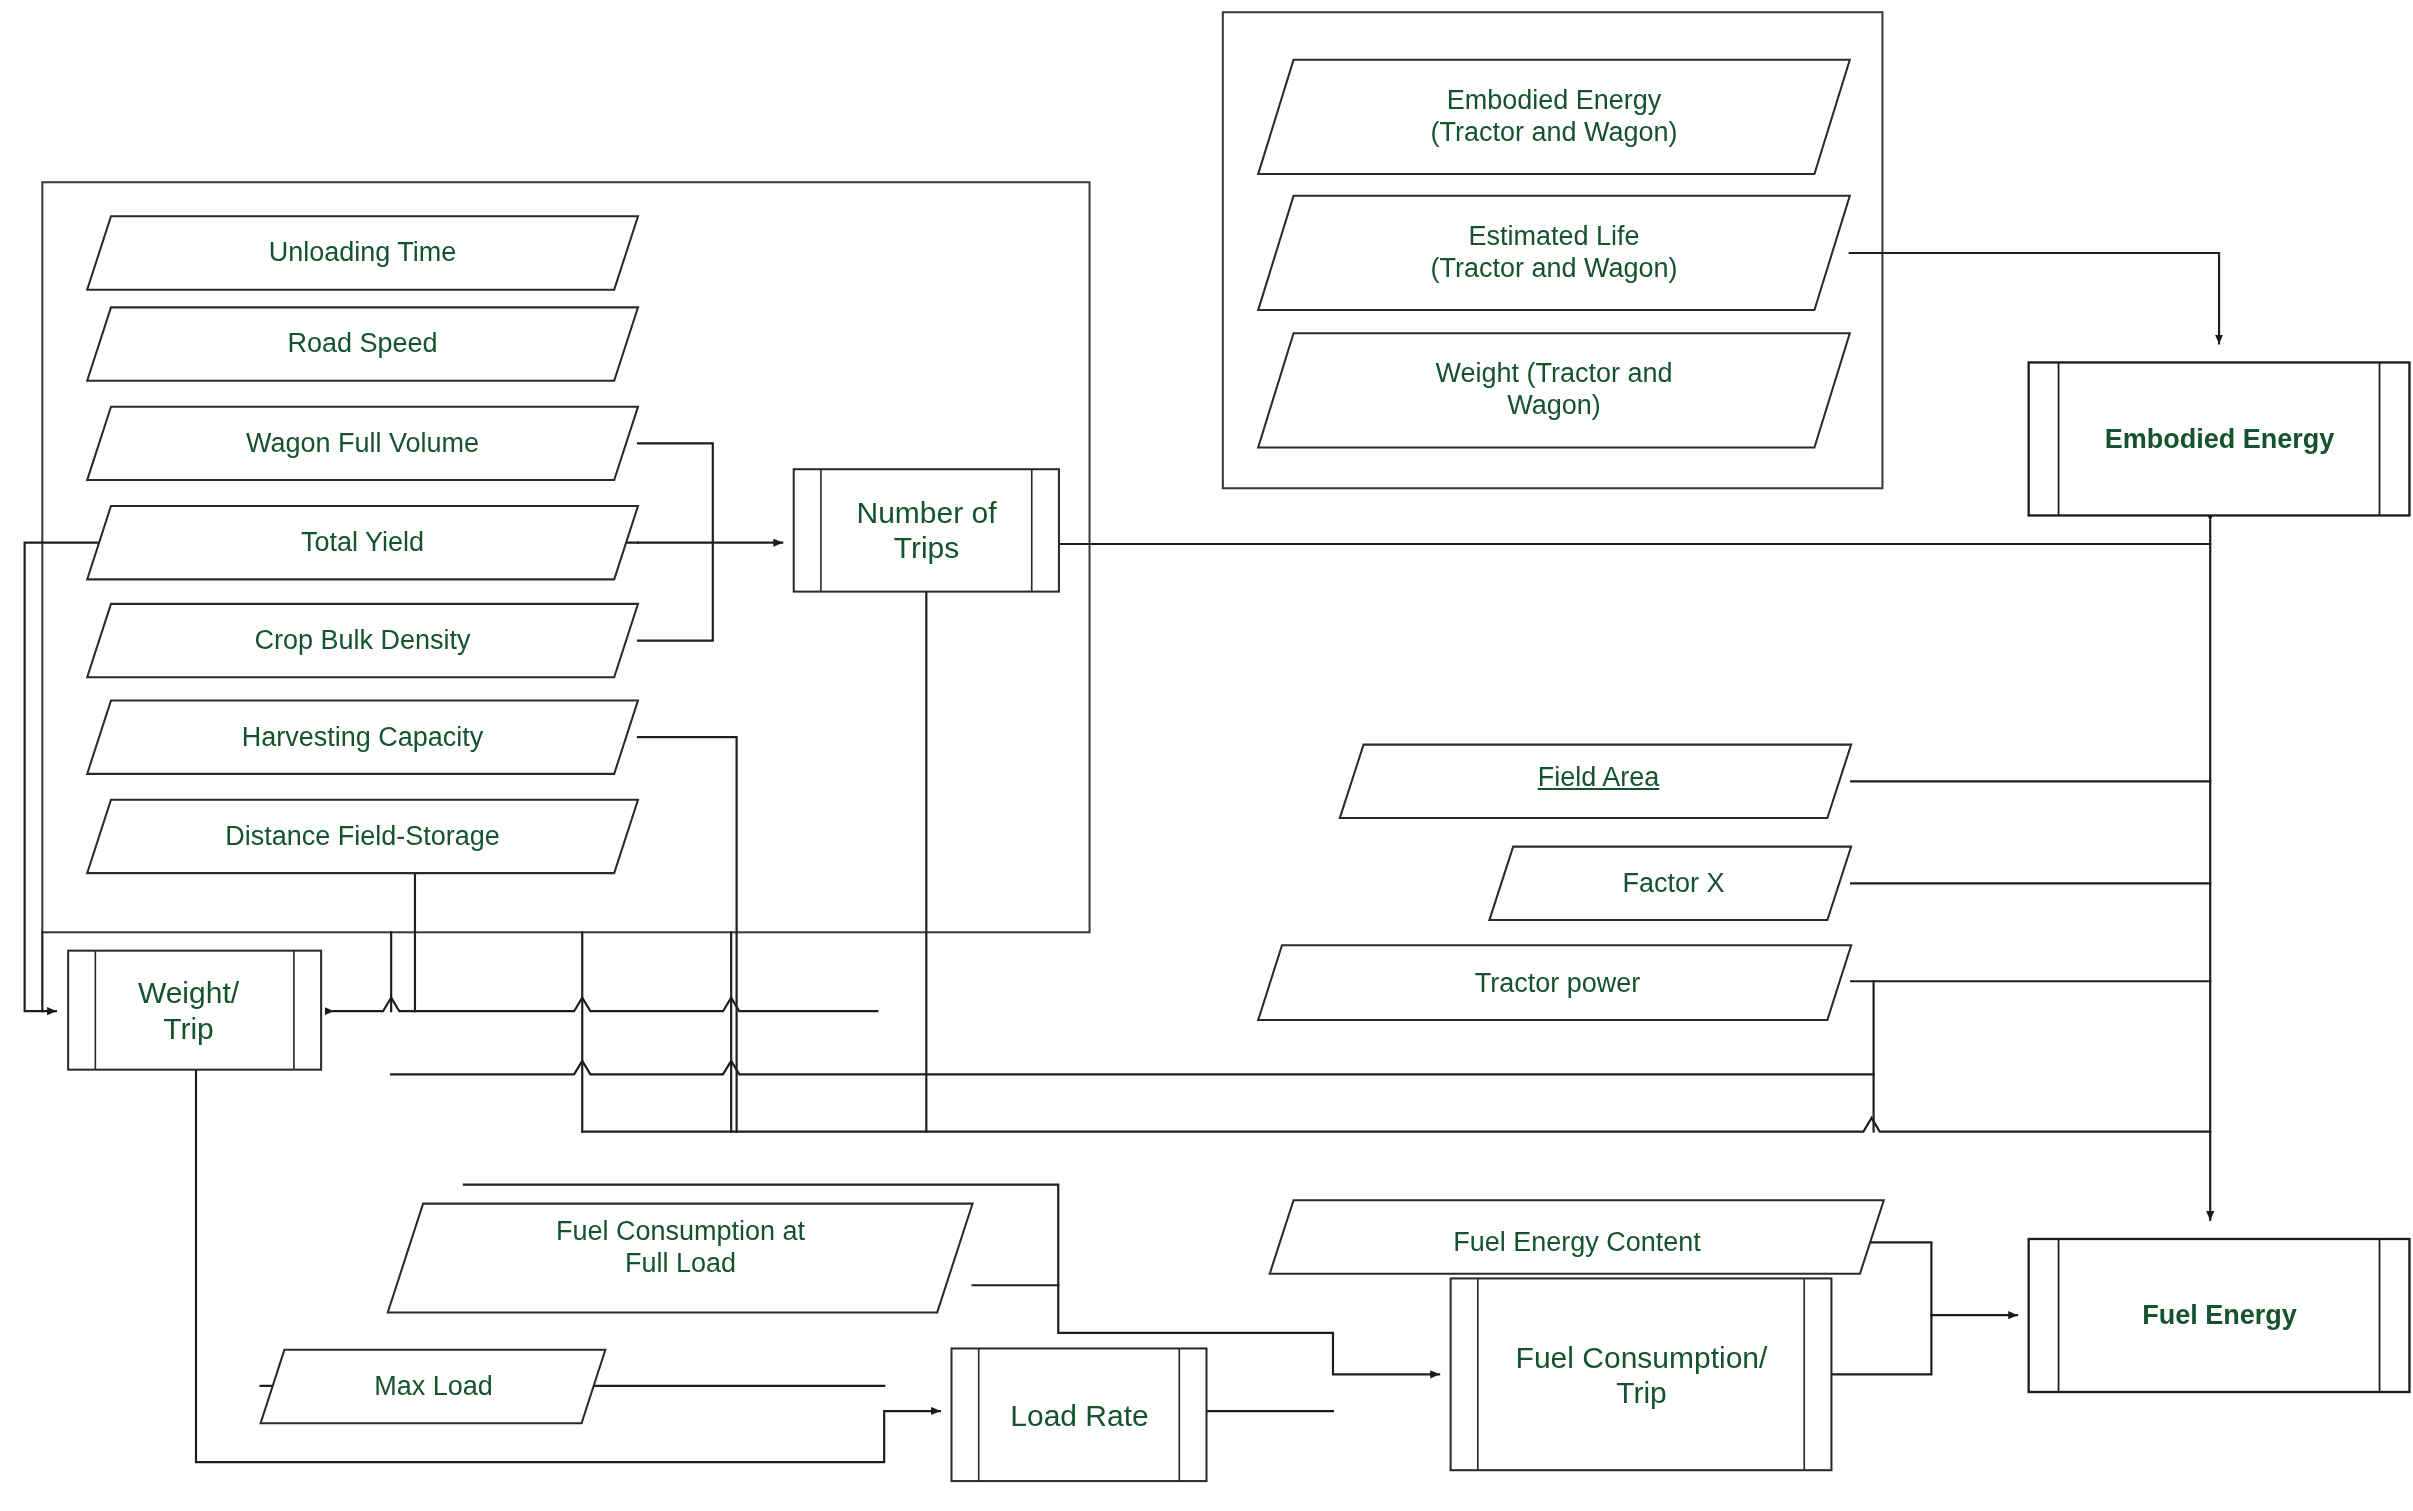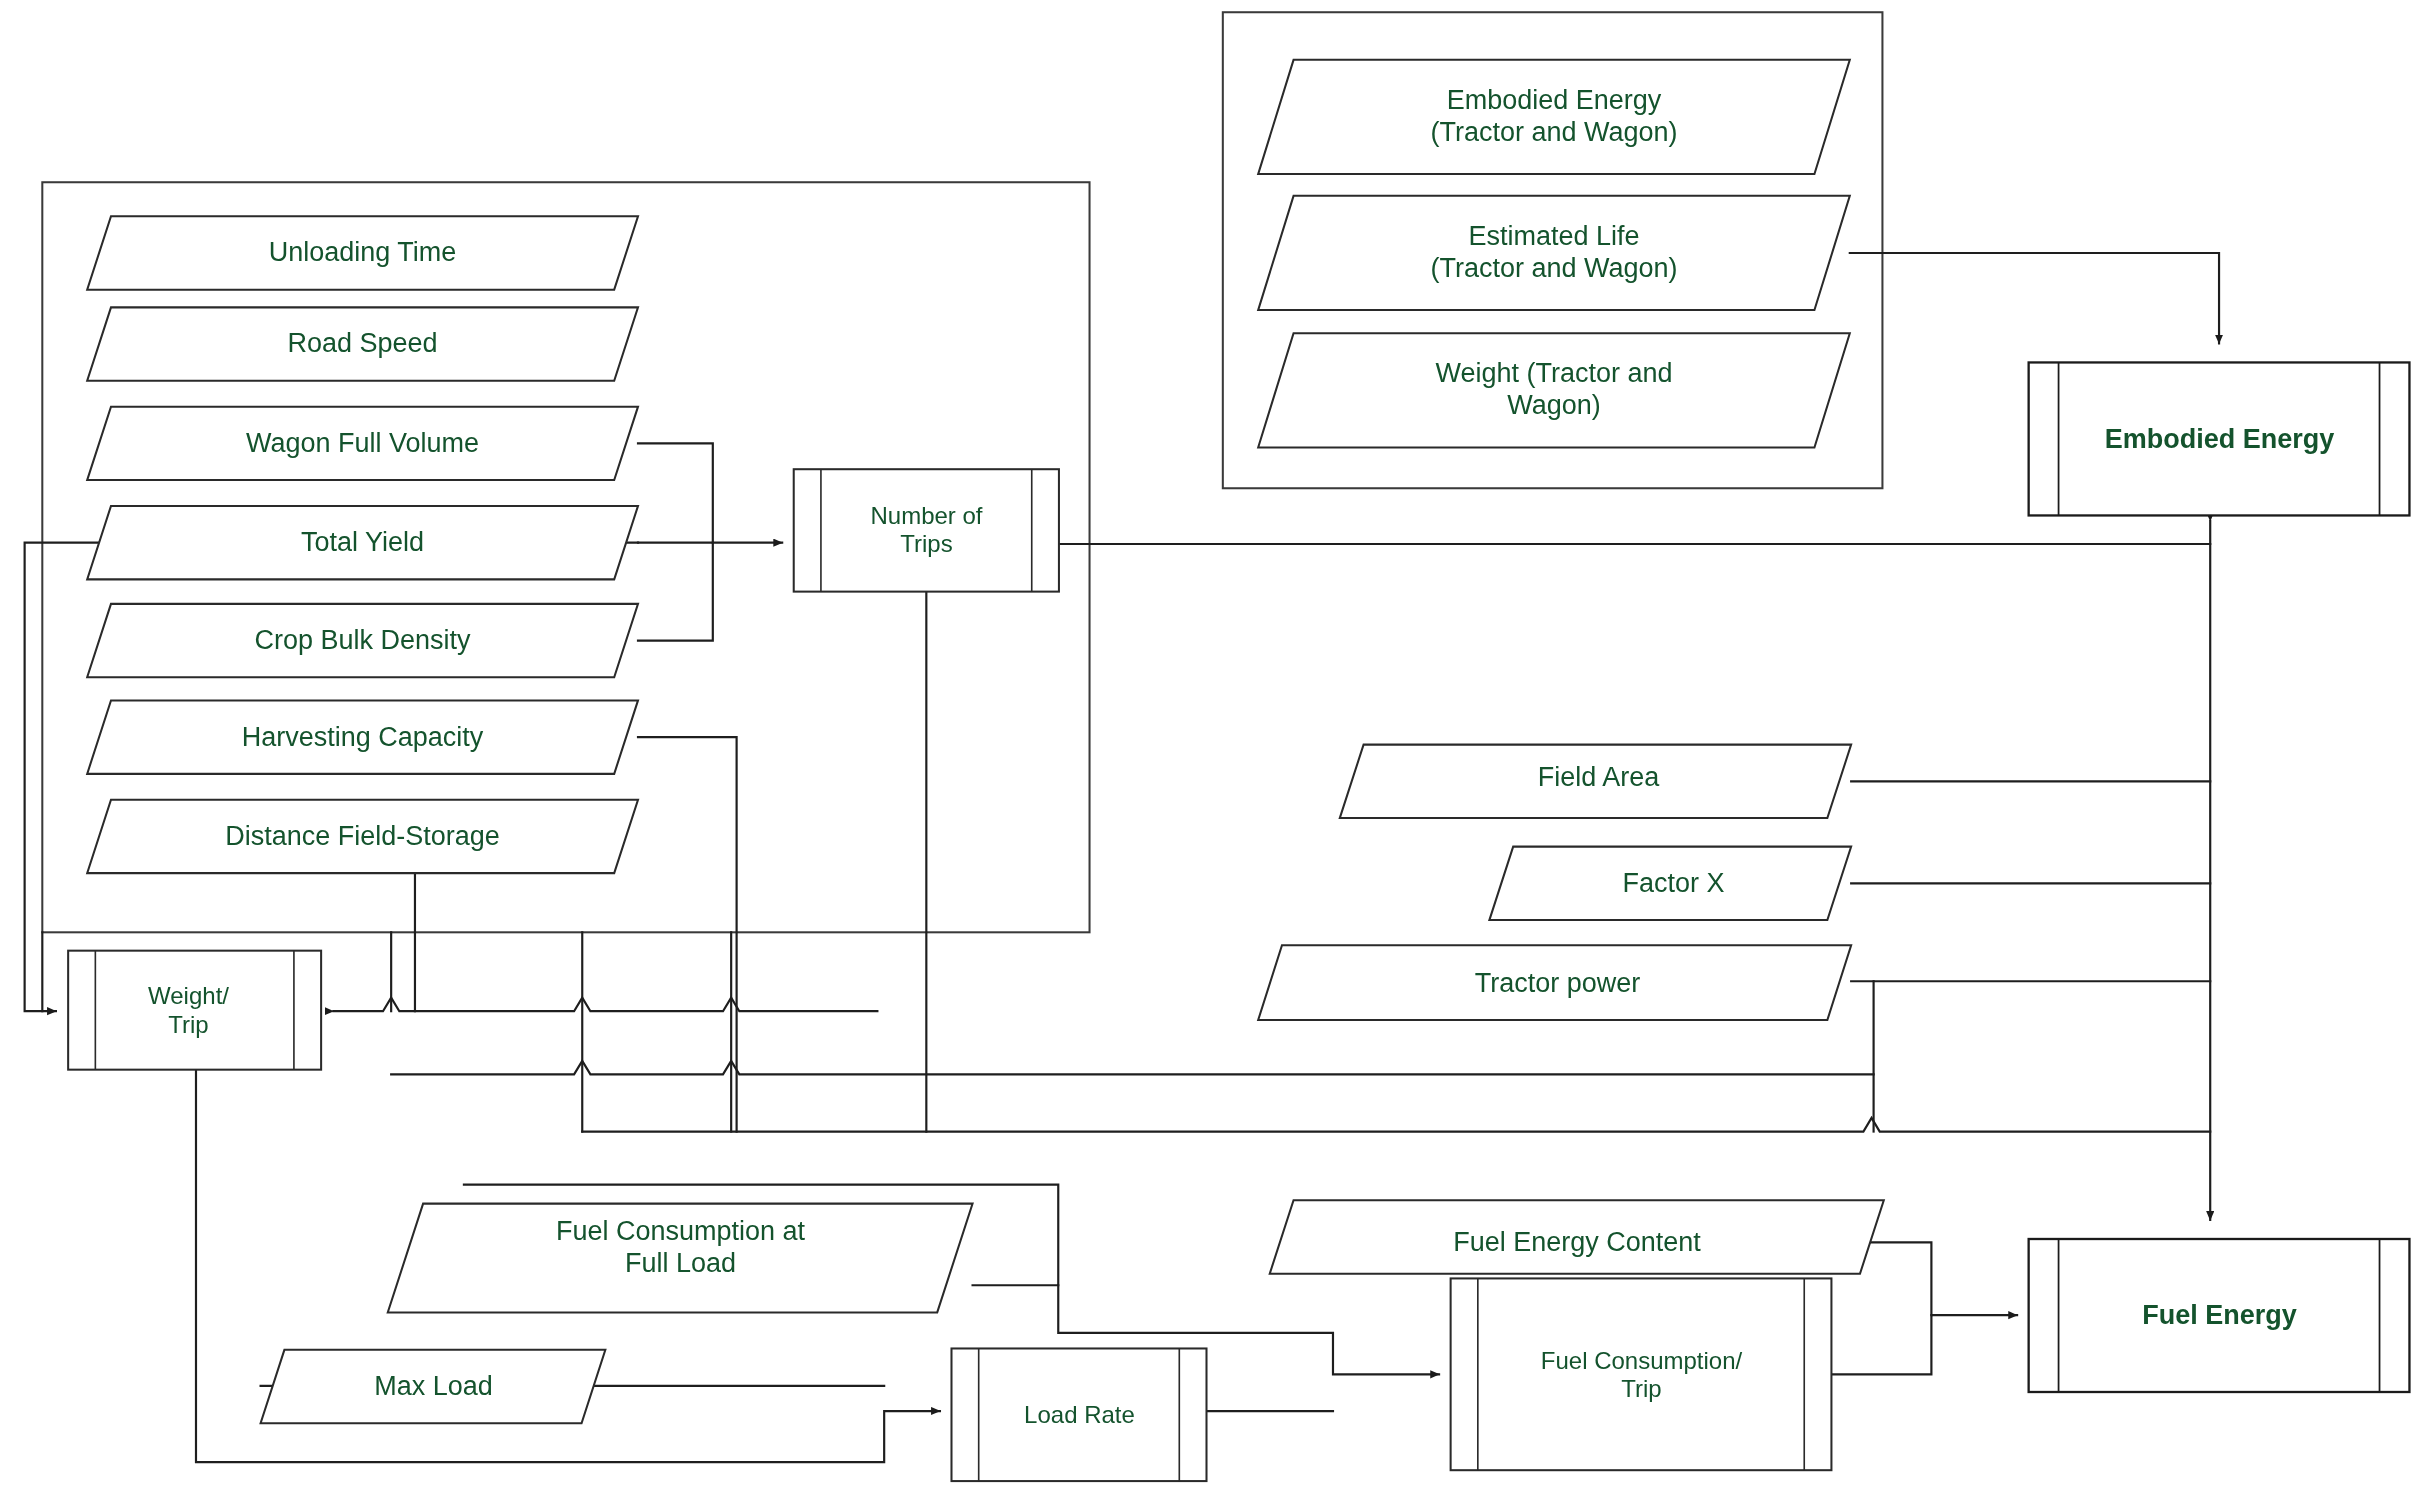--- a/index.html
+++ b/index.html
@@ -29,21 +29,21 @@
     display: flex;
     align-items: center;
     justify-content: center;
     text-align: center;
     line-height: 1.18;
     color: #14532d;
     pointer-events: none;
     white-space: pre-line;
   }
   .lbl-para { font-size: 27px; }
-  .lbl-proc { font-size: 24px; }
+  .lbl-proc { font-size: 30px; }
   .lbl-term { font-size: 27px; font-weight: bold; }
 </style>
 </head>
 <body>
 
 <div id="stage">
 
   <svg id="flow-svg" viewBox="0 0 3548 2222" xmlns="http://www.w3.org/2000/svg">
     <defs>
       <marker id="arrowR" markerWidth="16" markerHeight="16" refX="13" refY="6" orient="auto" markerUnits="userSpaceOnUse">
@@ -194,21 +194,21 @@
   <div class="node-label lbl-para" style="left:87px;top:701px;width:551px;height:73px;">Harvesting Capacity</div>
   <div class="node-label lbl-para" style="left:87px;top:800px;width:551px;height:73px;">Distance Field-Storage</div>
 
   <div class="node-label lbl-para" style="left:1258px;top:60px;width:592px;height:114px;">Embodied Energy
 (Tractor and Wagon)</div>
   <div class="node-label lbl-para" style="left:1258px;top:196px;width:592px;height:114px;">Estimated Life
 (Tractor and Wagon)</div>
   <div class="node-label lbl-para" style="left:1258px;top:333px;width:592px;height:114px;">Weight (Tractor and
 Wagon)</div>
 
-  <div class="node-label lbl-para" style="left:1340px;top:745px;width:517px;height:66px;">Field Area</div>
+  <div class="node-label lbl-para" style="left:1340px;top:745px;width:517px;height:66px;text-decoration:underline;">Field Area</div>
   <div class="node-label lbl-para" style="left:1490px;top:847px;width:367px;height:73px;">Factor X</div>
   <div class="node-label lbl-para" style="left:1258px;top:946px;width:599px;height:75px;">Tractor power</div>
 
   <div class="node-label lbl-para" style="left:388px;top:1204px;width:585px;height:87px;">Fuel Consumption at
 Full Load</div>
   <div class="node-label lbl-para" style="left:261px;top:1350px;width:345px;height:73px;">Max Load</div>
   <div class="node-label lbl-para" style="left:1270px;top:1201px;width:614px;height:83px;">Fuel Energy Content</div>
 
   <div class="node-label lbl-proc" style="left:821px;top:469px;width:211px;height:122px;">Number of
 Trips</div>

